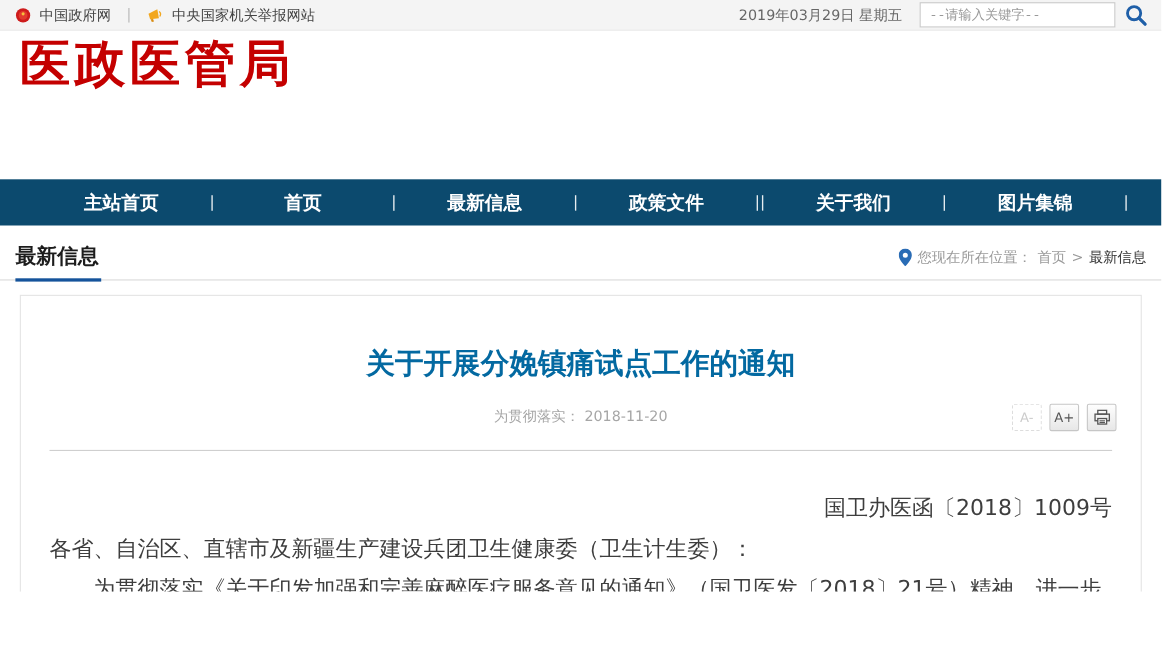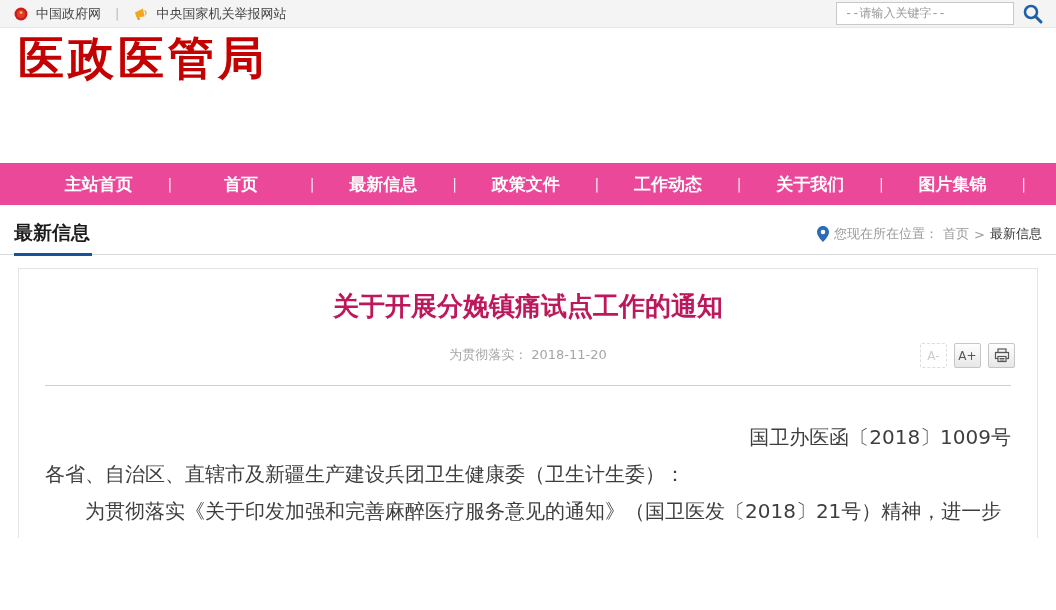--- a/index.html
+++ b/index.html
@@ -20,41 +20,41 @@
                   font-size:12px; color:#333; padding:0 8px; outline:none;
                   font-family:Liberation Mono, monospace; }
   .search-input::placeholder { color:#999; }
   .search-btn { background:none; border:none; cursor:pointer; padding:0 2px 0 8px; display:flex; align-items:center; }
 
   
   .banner { height:135px; background:#fff; display:flex; padding-left:18px; }
   .site-title { color:#c40000; font-size:46px; font-weight:bold; letter-spacing:4px; }
 
   
-  .nav { height:42px; background:#ec4899; display:flex; align-items:center;
+  .nav { height:42px; background:#0c4a6e; display:flex; align-items:center;
          justify-content:space-evenly; padding:0 30px; }
   .nav-item { color:#fff; font-size:17px; font-weight:bold; text-decoration:none;
               cursor:pointer; white-space:nowrap; flex:1; text-align:center; }
   .nav-sep { color:#fff; font-size:14px; opacity:.9; }
 
   
   .section-bar { display:flex; justify-content:space-between; align-items:flex-end;
                  border-bottom:1px solid #dadada; padding:0 14px; height:50px; }
   .section-title { font-size:19px; font-weight:bold; color:#1c1c1c; padding:0 2px 7px 0;
                    border-bottom:3px solid #15539b; margin-bottom:-2px; }
   .breadcrumb { display:flex; align-items:center; gap:5px; font-size:13px; color:#9a9a9a;
                 padding-bottom:11px; }
   .breadcrumb a { color:#9a9a9a; text-decoration:none; cursor:pointer; }
   .breadcrumb .crumb-current { color:#333; }
 
   
   .content-box { margin:13px 18px 0; border:1px solid #e4e4e4; background:#fff;
                  min-height:400px; padding-bottom:40px; }
-  .article-title { text-align:center; color:#be185d; font-size:26px; font-weight:600;
-                   margin-top:20px; padding:0 40px; }
+  .article-title { text-align:center; color:#0369a1; font-size:26px; font-weight:600;
+                   margin-top:44px; padding:0 40px; }
   .publish-row { position:relative; text-align:center; margin-top:22px; height:26px;
                  font-size:13px; color:#a6a6a6; }
   .publish-label, .publish-date { color:#a6a6a6; }
   .tool-btns { position:absolute; right:22px; top:-3px; display:flex; gap:7px; }
   .tool-btn { width:27px; height:25px; font-size:12px; border-radius:2px; cursor:pointer;
               display:flex; align-items:center; justify-content:center;
               font-family:"DejaVu Sans","Liberation Sans",sans-serif; }
   .btn-a-minus { border:1px dashed #ddd; background:#fff; color:#ccc; }
   .btn-a-plus  { border:1px solid #c6c6c6; background:linear-gradient(#fefefe,#e7e7e7); color:#555; }
   .btn-print   { border:1px solid #c6c6c6; background:linear-gradient(#fefefe,#e7e7e7); color:#555; }
@@ -84,20 +84,21 @@
       <span class="icon">
         <svg width="15" height="14" viewBox="0 0 15 14">
             <path d="M2 5.5 L10 1.5 L11.5 9.5 L3.5 10.5 Z" fill="#f2a71f"></path>
             <path d="M4 10.5 L5 13 L7 12.5 L6.2 10.2 Z" fill="#d98c12"></path>
             <path d="M11.5 3.5 q2.5 1.5 0.8 4.5" stroke="#f2a71f" stroke-width="1.2" fill="none"></path>
           </svg>
       </span>
       <a class="top-link">中央国家机关举报网站</a>
     </div>
     <div class="topbar-right">
+      <span class="top-date">2019年03月29日 星期五</span>
       <input class="search-input" type="text" placeholder="--请输入关键字--" style="">
       <button class="search-btn">
         <span class="icon">
           <svg width="22" height="22" viewBox="0 0 22 22">
               <circle cx="9" cy="9" r="6" fill="none" stroke="#1f5fa8" stroke-width="2.6"></circle>
               <line x1="13.5" y1="13.5" x2="19" y2="19" stroke="#1f5fa8" stroke-width="3" stroke-linecap="round"></line>
             </svg>
         </span>
       </button>
     </div>
@@ -109,21 +110,20 @@
 
   <div class="nav">
     <a class="nav-item">主站首页</a>
     <span class="nav-sep">|</span>
     <a class="nav-item">首页</a>
     <span class="nav-sep">|</span>
     <a class="nav-item">最新信息</a>
     <span class="nav-sep">|</span>
     <a class="nav-item">政策文件</a>
     <span class="nav-sep">|</span>
-    <a class="nav-item">工作动态</a>
     <span class="nav-sep">|</span>
     <a class="nav-item">关于我们</a>
     <span class="nav-sep">|</span>
     <a class="nav-item">图片集锦</a>
     <span class="nav-sep">|</span>
   </div>
 
   <div class="section-bar">
     <div class="section-title">最新信息</div>
     <div class="breadcrumb">

